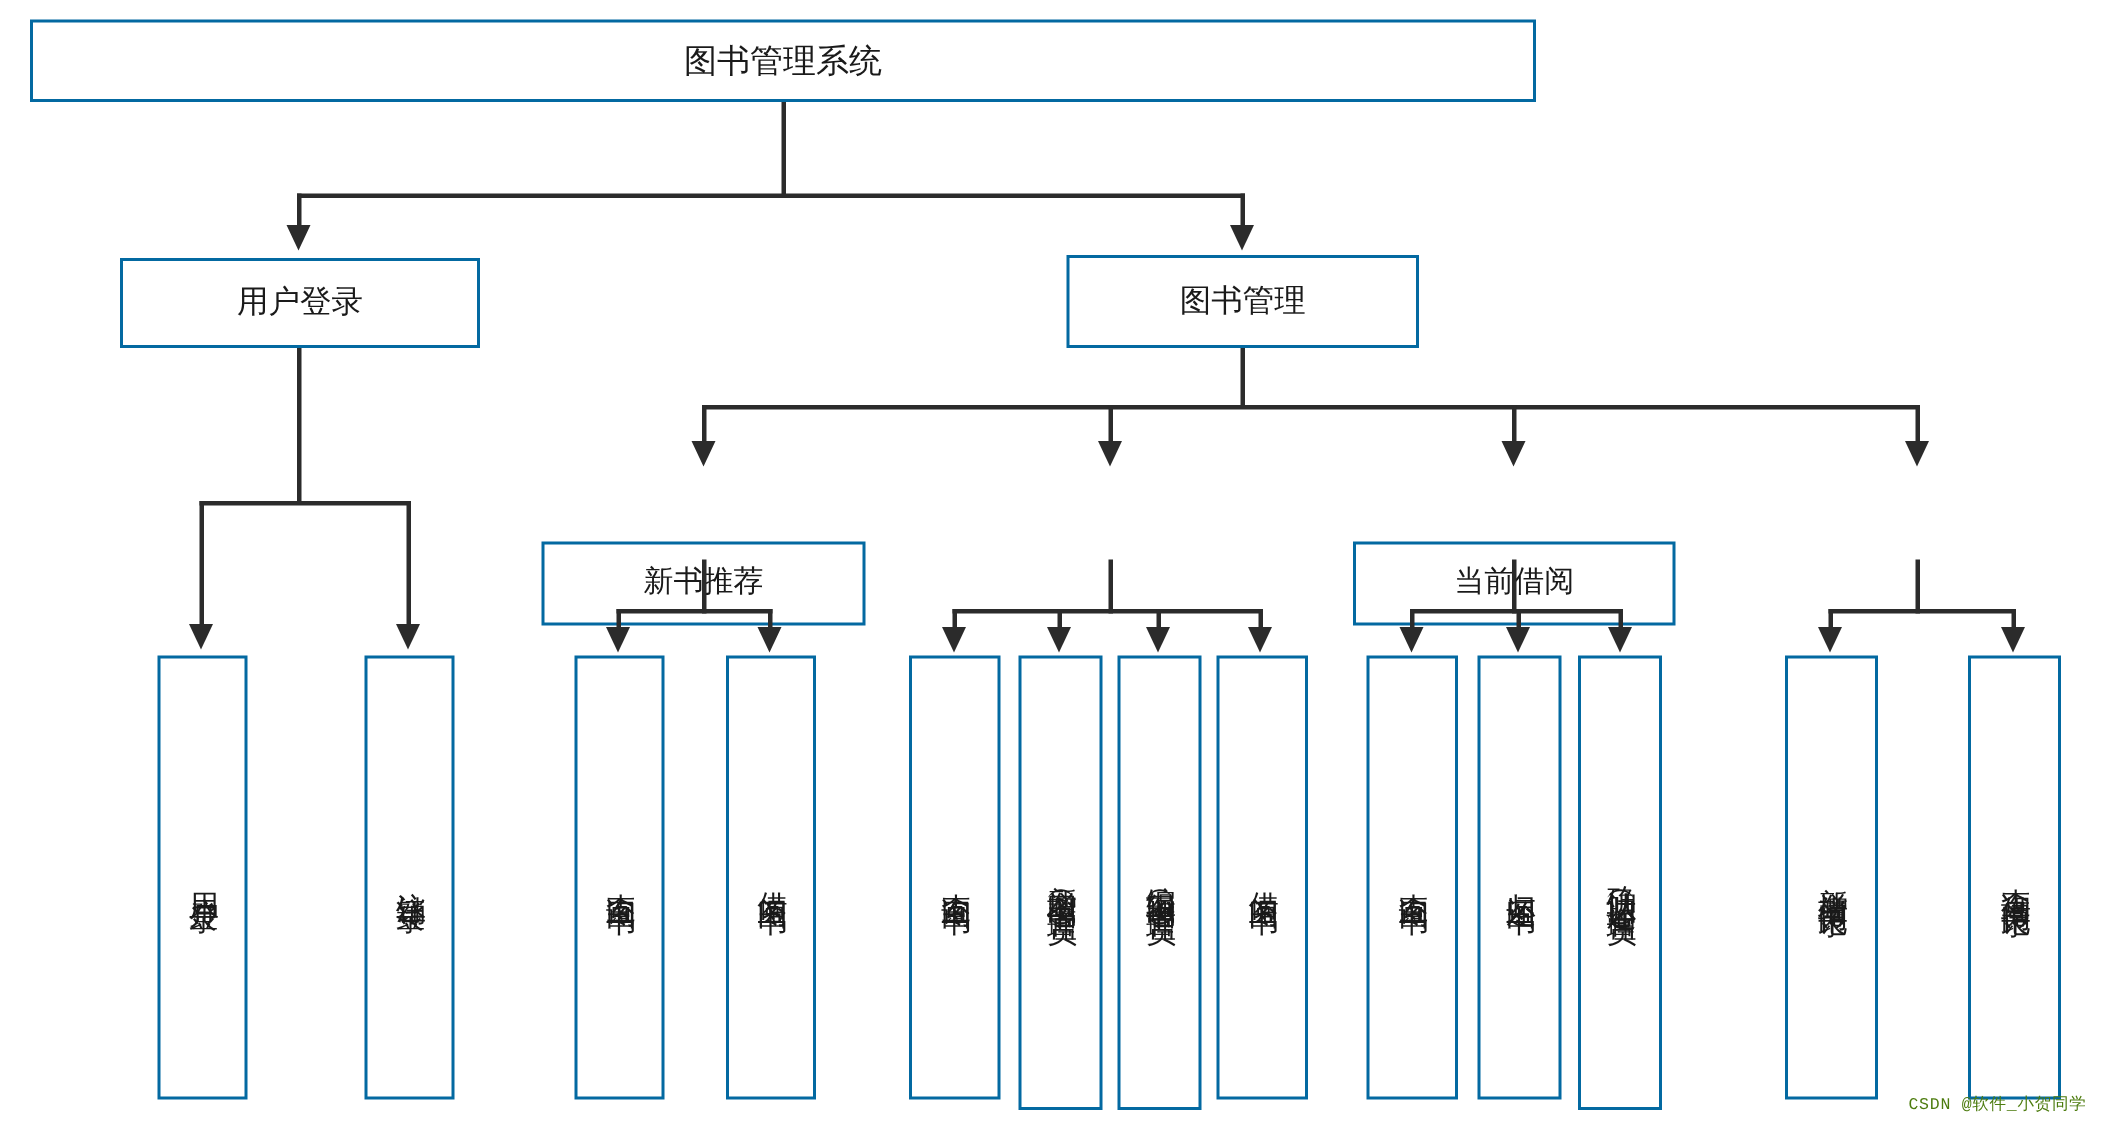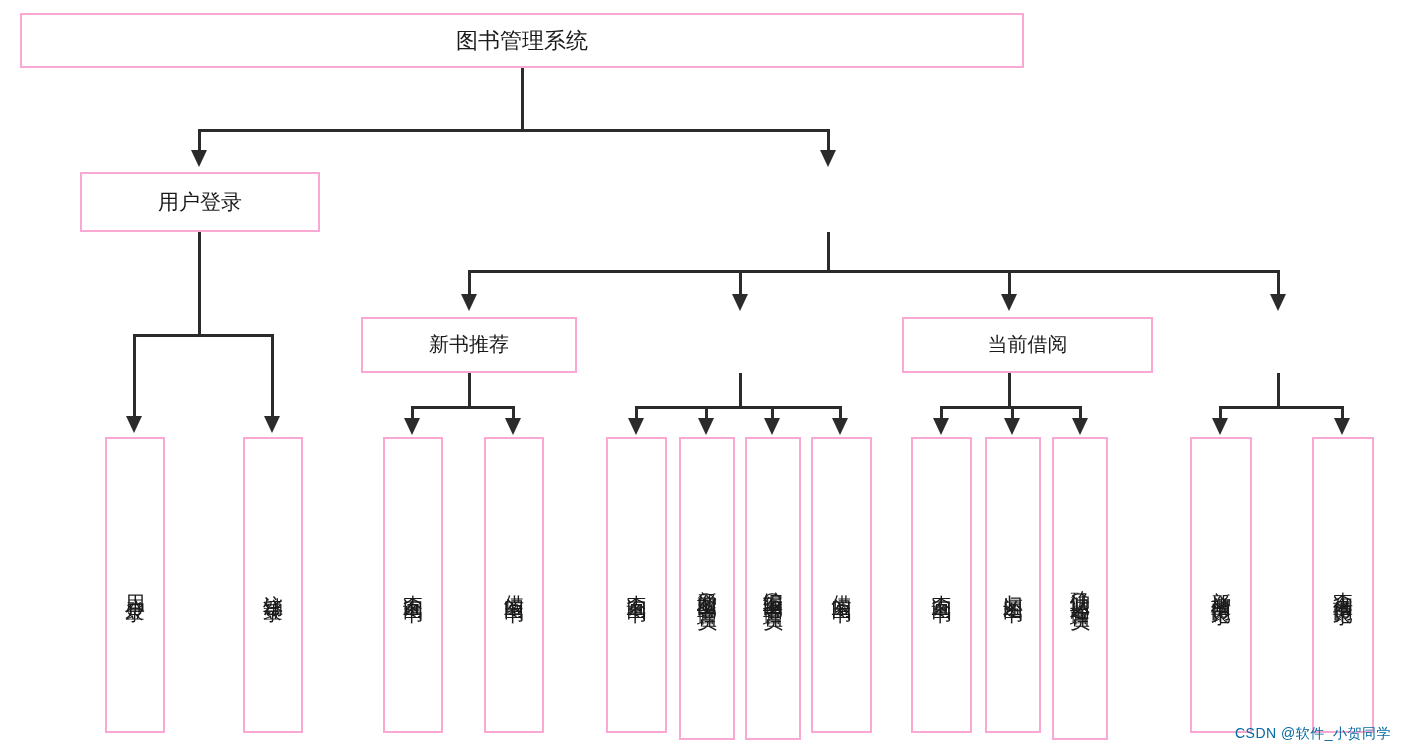--- a/index.html
+++ b/index.html
@@ -14,31 +14,31 @@
     height: 747px;
     background: #ffffff;
     font-family: "Liberation Sans", "DejaVu Sans", sans-serif;
     overflow: hidden;
   }
   
   .node {
     position: absolute;
     box-sizing: border-box;
     background: #ffffff;
-    border: 2px solid #f9a8d4;
+    border: 2px solid #0369a1;
     display: flex;
     align-items: center;
     justify-content: center;
     color: #1a1a1a;
     line-height: 1.18;
     text-align: center;
   }
   .node.l1 { font-size: 22px; }
   .node.l2 { font-size: 21px; }
-  .node.l3 { font-size: 20px; }
+  .node.l3 { font-size: 20px; margin-top: 44px; }
   
   .node.leaf {
     font-size: 20px;
     writing-mode: vertical-rl;
     text-orientation: upright;
     letter-spacing: 3px;
     padding: 4px 0;
     line-height: 1.05;
     white-space: nowrap;
     align-items: center;
@@ -63,25 +63,26 @@
     height: 0;
     border-left: 8px solid transparent;
     border-right: 8px solid transparent;
     border-top: 17px solid #2b2b2b;
   }
   
   #watermark {
     position: absolute;
     right: 14px;
     bottom: 4px;
-    font-size: 14px;
-    color: #0369a1;
+    font-size: 11px;
+    color: #4d7c0f;
     letter-spacing: 0.5px;
     white-space: nowrap;
     pointer-events: none;
+    font-family: Liberation Mono, monospace;
   }
 </style>
 </head>
 <body>
 
 <div id="canvas">
 
   <div class="node l1" style="left:20px; top:13px; width:1004px; height:55px;">
     <span class="lbl">图书管理系统</span>
   </div>
@@ -90,20 +91,23 @@
 
   <div class="conn h" style="left:198px; top:129px; width:632px; height:3px;"></div>
 
   <div class="conn v" style="left:198px; top:129px; width:3px; height:24px;"></div>
   <div class="arrow" style="left:191px; top:150px;"></div>
   <div class="conn v" style="left:827px; top:129px; width:3px; height:24px;"></div>
   <div class="arrow" style="left:820px; top:150px;"></div>
 
   <div class="node l2" style="left:80px; top:172px; width:240px; height:60px;">
     <span class="lbl">用户登录</span>
+  </div>
+  <div class="node l2" style="left:711px; top:170px; width:235px; height:62px;">
+    <span class="lbl">图书管理</span>
   </div>
 
   <div class="conn v" style="left:198px; top:232px; width:3px; height:104px;"></div>
   <div class="conn h" style="left:133px; top:334px; width:139px; height:3px;"></div>
   <div class="conn v" style="left:133px; top:334px; width:3px; height:86px;"></div>
   <div class="arrow" style="left:126px; top:416px;"></div>
   <div class="conn v" style="left:271px; top:334px; width:3px; height:86px;"></div>
   <div class="arrow" style="left:264px; top:416px;"></div>
 
   <div class="conn v" style="left:827px; top:232px; width:3px; height:40px;"></div>
@@ -113,21 +117,21 @@
   <div class="conn v" style="left:739px; top:270px; width:3px; height:28px;"></div>
   <div class="arrow" style="left:732px; top:294px;"></div>
   <div class="conn v" style="left:1008px; top:270px; width:3px; height:28px;"></div>
   <div class="arrow" style="left:1001px; top:294px;"></div>
   <div class="conn v" style="left:1277px; top:270px; width:3px; height:28px;"></div>
   <div class="arrow" style="left:1270px; top:294px;"></div>
 
   <div class="node l3" style="left:361px; top:317px; width:216px; height:56px;">
     <span class="lbl">新书推荐</span>
   </div>
-  <div class="node l3" style="left:902px; top:317px; width:251px; height:56px;">
+  <div class="node l3" style="left:902px; top:317px; width:215px; height:56px;">
     <span class="lbl">当前借阅</span>
   </div>
 
   <div class="conn v" style="left:468px; top:373px; width:3px; height:36px;"></div>
   <div class="conn h" style="left:411px; top:406px; width:104px; height:3px;"></div>
   <div class="conn v" style="left:411px; top:406px; width:3px; height:16px;"></div>
   <div class="arrow" style="left:404px; top:418px;"></div>
   <div class="conn v" style="left:512px; top:406px; width:3px; height:16px;"></div>
   <div class="arrow" style="left:505px; top:418px;"></div>
 

